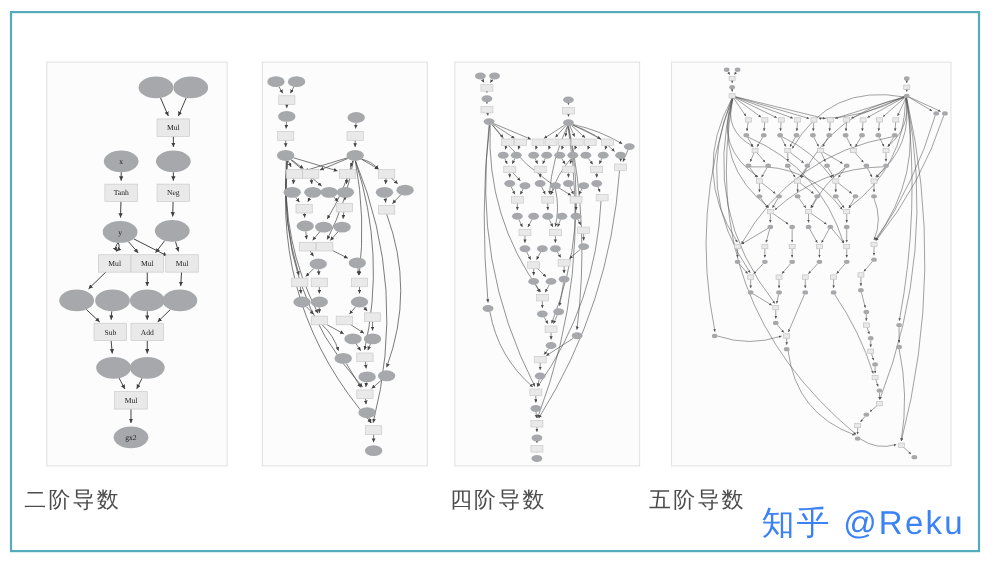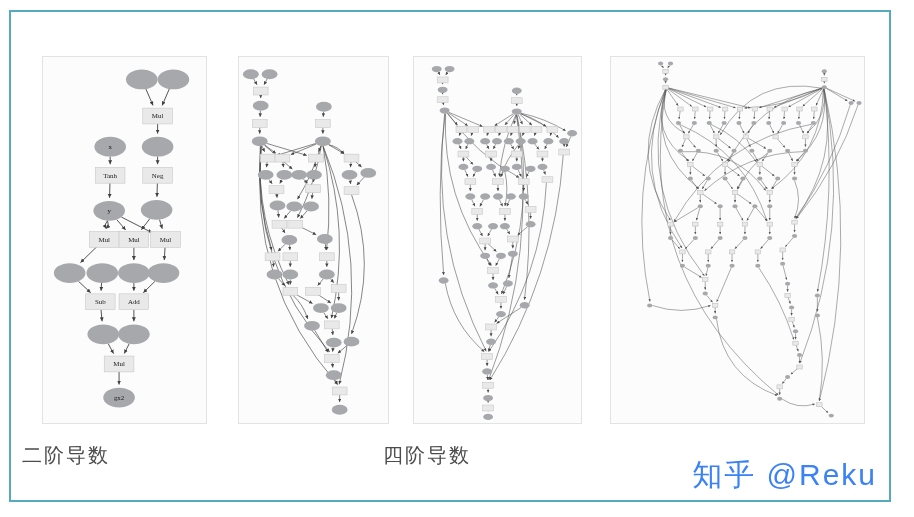--- a/index.html
+++ b/index.html
@@ -19,21 +19,21 @@
   .p1{left:31px;width:165px}
   .p2{left:227px;width:151px}
   .p3{left:402px;width:169px}
   .p4{left:599px;width:255px}
   .caption{
     position:absolute;top:427px;height:32px;line-height:32px;
     font-size:20px;color:#4c4c4c;text-align:left;letter-spacing:2px;
   }
   .c1{left:11px;width:205px}
   .c2{left:207px;width:191px}
-  .c3{left:372px;width:209px}
+  .c3{left:398px;width:209px}
   .c4{left:579px;width:295px}
   .watermark{
     position:absolute;right:12px;bottom:4px;
     font-size:30px;color:#3b82f6;letter-spacing:2px;
     text-shadow:1px 1px 0 #ffffff;
   }
 </style>
 </head>
 <body>
 
@@ -667,15 +667,16 @@
         <ellipse cx="208" cy="260" rx="2.6" ry="2" fill="#a6a8ab"></ellipse>
         <rect x="167.25" y="330" width="5.5" height="4" fill="#e9e9e9" stroke="#c0c0c0" stroke-width="0.6"></rect>
         <ellipse cx="170" cy="344" rx="2.6" ry="2" fill="#a6a8ab"></ellipse>
         <rect x="207.25" y="348" width="5.5" height="4" fill="#e9e9e9" stroke="#c0c0c0" stroke-width="0.6"></rect>
         <ellipse cx="222" cy="361" rx="2.6" ry="2" fill="#a6a8ab"></ellipse>
       </svg>
   </figure>
 
   <div class="caption c1">二阶导数</div>
   <div class="caption c3">四阶导数</div>
+  <div class="caption c4">五阶导数</div>
 
   <div class="watermark">知乎 @Reku</div>
 </div>
 
 </body></html>

